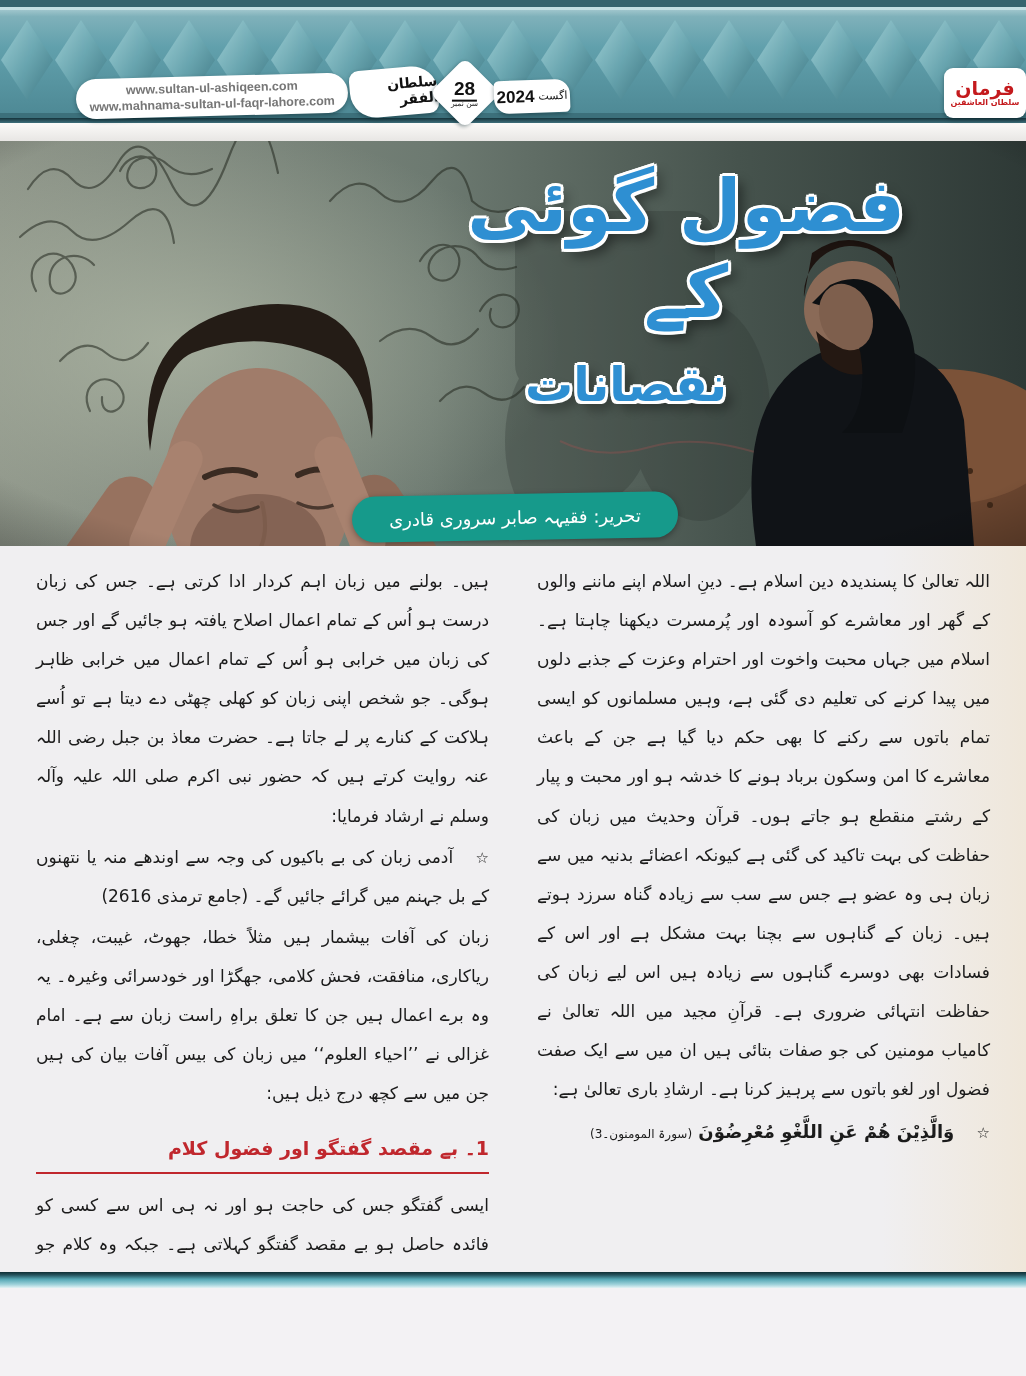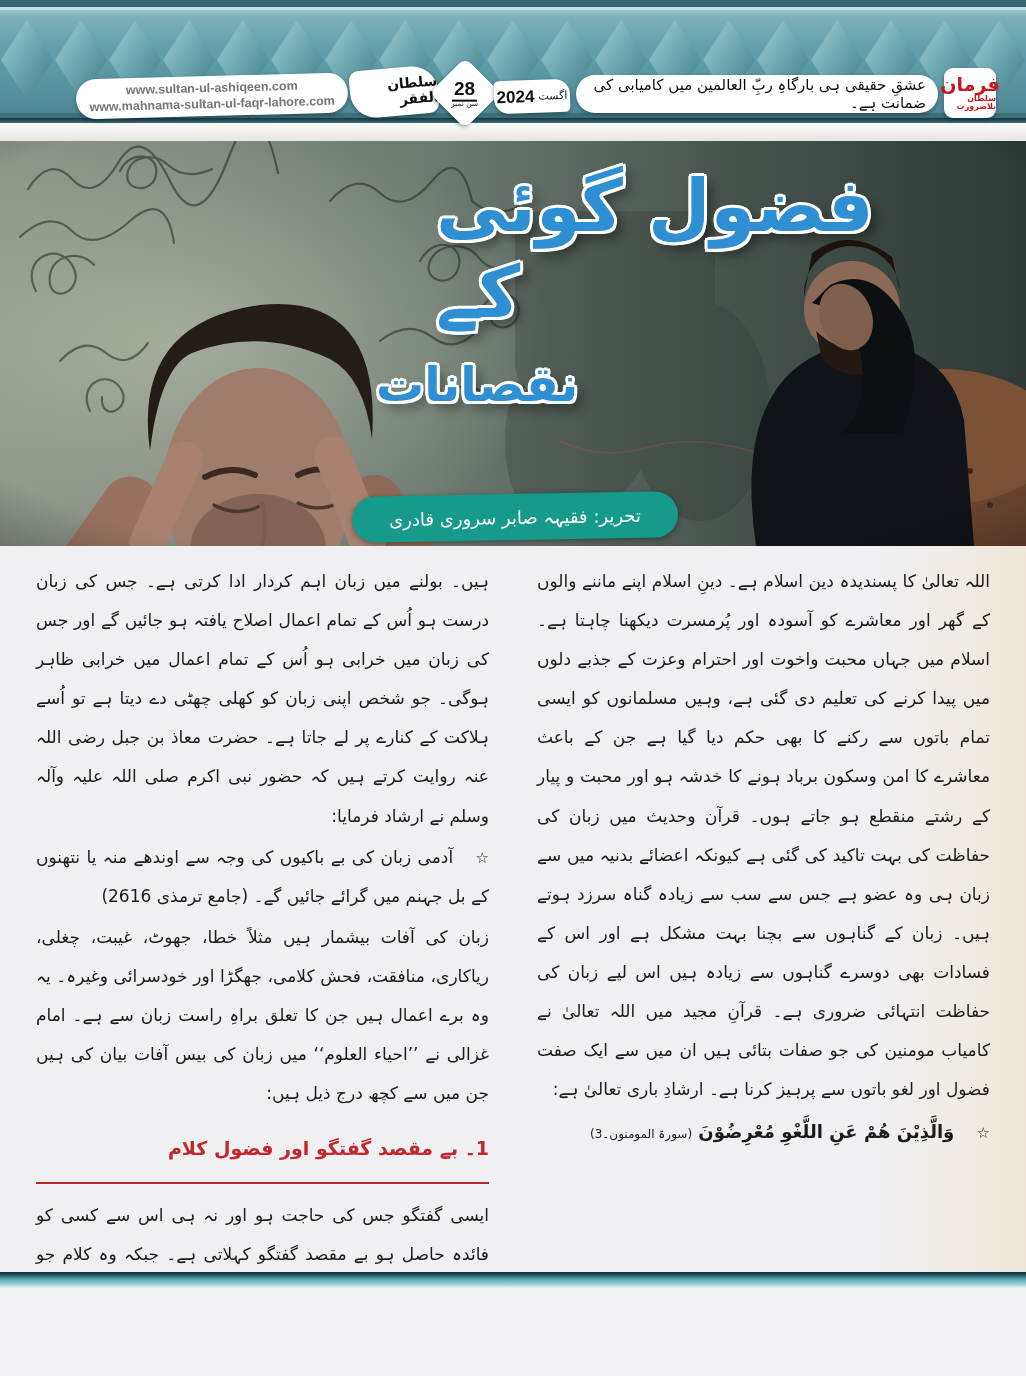--- a/index.html
+++ b/index.html
@@ -28,32 +28,32 @@
   .issue-inner{transform:rotate(-45deg);text-align:center;direction:rtl;line-height:1;}
   .issue-inner .num{font-size:19px;font-weight:bold;color:#111;border-bottom:2px solid #111;padding:0 2px 1px;font-family:"Liberation Sans",sans-serif;}
   .issue-inner .lbl{display:block;font-size:7.5px;color:#222;margin-top:2px;}
   .date-flag{left:494px;top:80px;width:76px;height:33px;border-radius:5px 15px 5px 15px;
     transform:rotate(-2deg);display:flex;align-items:center;justify-content:center;gap:4px;direction:rtl;}
   .date-flag .month{font-size:11px;color:#111;}
   .date-flag .year{font-size:17px;font-weight:bold;color:#111;font-family:"Liberation Sans",sans-serif;}
   .quote-bar{left:576px;top:75px;width:362px;height:38px;border-radius:19px;
     display:flex;align-items:center;justify-content:center;direction:rtl;
     font-size:15px;font-weight:500;color:#0c0c0c;padding:0 12px;box-sizing:border-box;}
-  .farman{left:944px;top:68px;width:52px;height:50px;border-radius:9px;
+  .farman{left:944px;top:68px;width:82px;height:50px;border-radius:9px;
     display:flex;flex-direction:column;align-items:center;justify-content:center;direction:rtl;line-height:1.05;}
   .farman .f1{font-size:19px;font-weight:bold;color:#c41a1d;}
   .farman .f2{font-size:8px;font-weight:bold;color:#c41a1d;}
 
   .band-edge{height:5px;background:linear-gradient(#16343c,#3e6f7b);}
   .pre-hero-strip{height:18px;background:linear-gradient(#fbfaf8,#e8e6e4);}
 
   
   .hero{position:relative;height:405px;overflow:hidden;}
   .hero svg{position:absolute;inset:0;width:100%;height:100%;display:block;}
-  .hero-title{position:absolute;top:22px;right:90px;width:500px;text-align:left;direction:rtl;z-index:4;}
+  .hero-title{position:absolute;top:22px;right:90px;width:500px;text-align:center;direction:rtl;z-index:4;}
   .t1,.t2{
     color:#2e8fd2;font-weight:bold;
     text-shadow:3px 0 0 #fff,-3px 0 0 #fff,0 3px 0 #fff,0 -3px 0 #fff,
       2.5px 2.5px 0 #fff,-2.5px 2.5px 0 #fff,2.5px -2.5px 0 #fff,-2.5px -2.5px 0 #fff,
       7px 7px 12px rgba(0,0,0,.45);
   }
   .t1{font-size:72px;line-height:1.2;}
   .t2{font-size:48px;line-height:1.2;margin-top:20px;transform:translateX(-60px);}
   .author-pill{position:absolute;bottom:6px;left:352px;width:326px;height:46px;z-index:4;
     background:#169a8b;border-radius:26px;transform:rotate(-1deg);
@@ -67,21 +67,21 @@
     background:linear-gradient(90deg,#f0eff1 0 86%,#efe7da 100%);
     color:#1b1b1b;
   }
   .col{flex:1;font-size:17px;line-height:2.3;text-align:justify;}
   .col p{margin:0 0 2px;}
   .verse{font-weight:bold;font-size:18px;margin:4px 0;}
   .verse .ref{font-size:12px;font-weight:normal;}
   .star{display:inline-block;margin-left:16px;font-size:15px;}
   .sec-heading{
     font-size:19px;font-weight:bold;color:#c0272d;margin:22px 0 12px;
-    border-bottom:2px solid #c0272d;padding-bottom:20px;line-height:1.4;
+    border-bottom:2px solid #c0272d;padding-bottom:10px;line-height:1.4;
   }
 
   
   .footer-bar{height:16px;margin-top:0;
     background:linear-gradient(#0f2e34 0%,#24525c 18%,#55a7b4 45%,#9fd2da 78%,#e4f3f5 100%);}
 </style>
 </head>
 <body>
 
 <div class="page">
@@ -126,27 +126,24 @@
           <span class="num">28</span>
           <span class="lbl">سن نمبر</span>
         </span>
       </div>
 
       <div class="badge date-flag">
         <span class="month">اگست</span>
         <span class="year">2024</span>
       </div>
 
-      <div class="badge quote-bar">
-        <span>عشقِ حقیقی ہی بارگاہِ ربِّ العالمین میں کامیابی کی ضمانت ہے۔</span>
-      </div>
 
       <div class="badge farman">
         <span class="f1">فرمان</span>
-        <span class="f2">سلطان بلاضرورت</span>
+        <span class="f2">سلطان العاشقین</span>
       </div>
     </div>
   </header>
   <div class="band-edge"></div>
   <div class="pre-hero-strip"></div>
 
   <section class="hero">
     <svg viewBox="0 0 1026 405" preserveAspectRatio="none">
       <defs>
         <linearGradient id="hbg" x1="0" y1="0" x2="1" y2="0">

